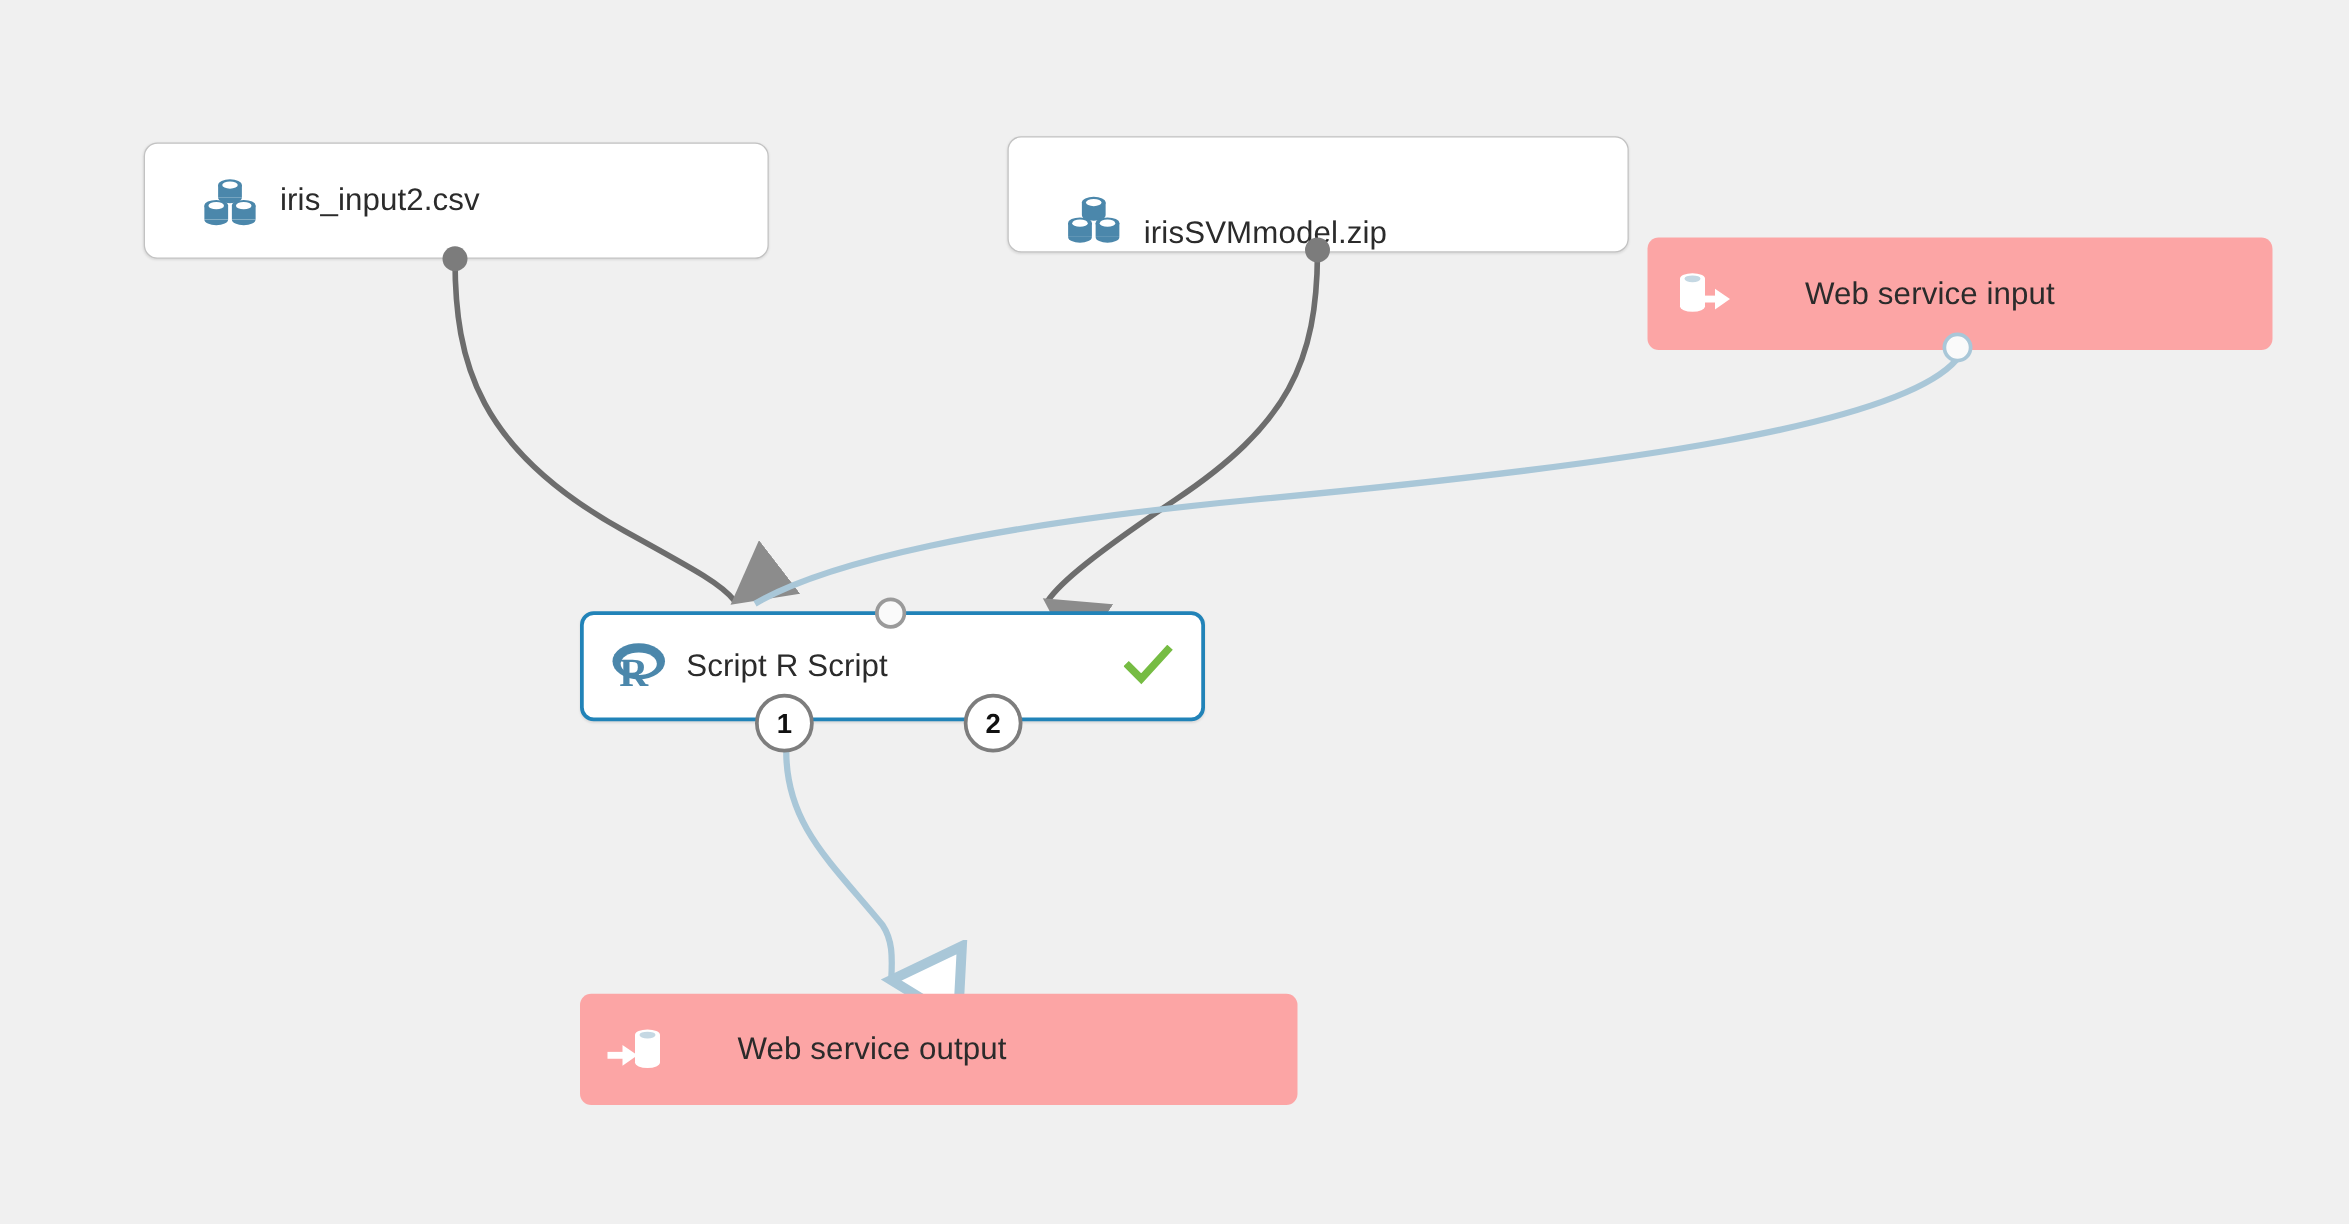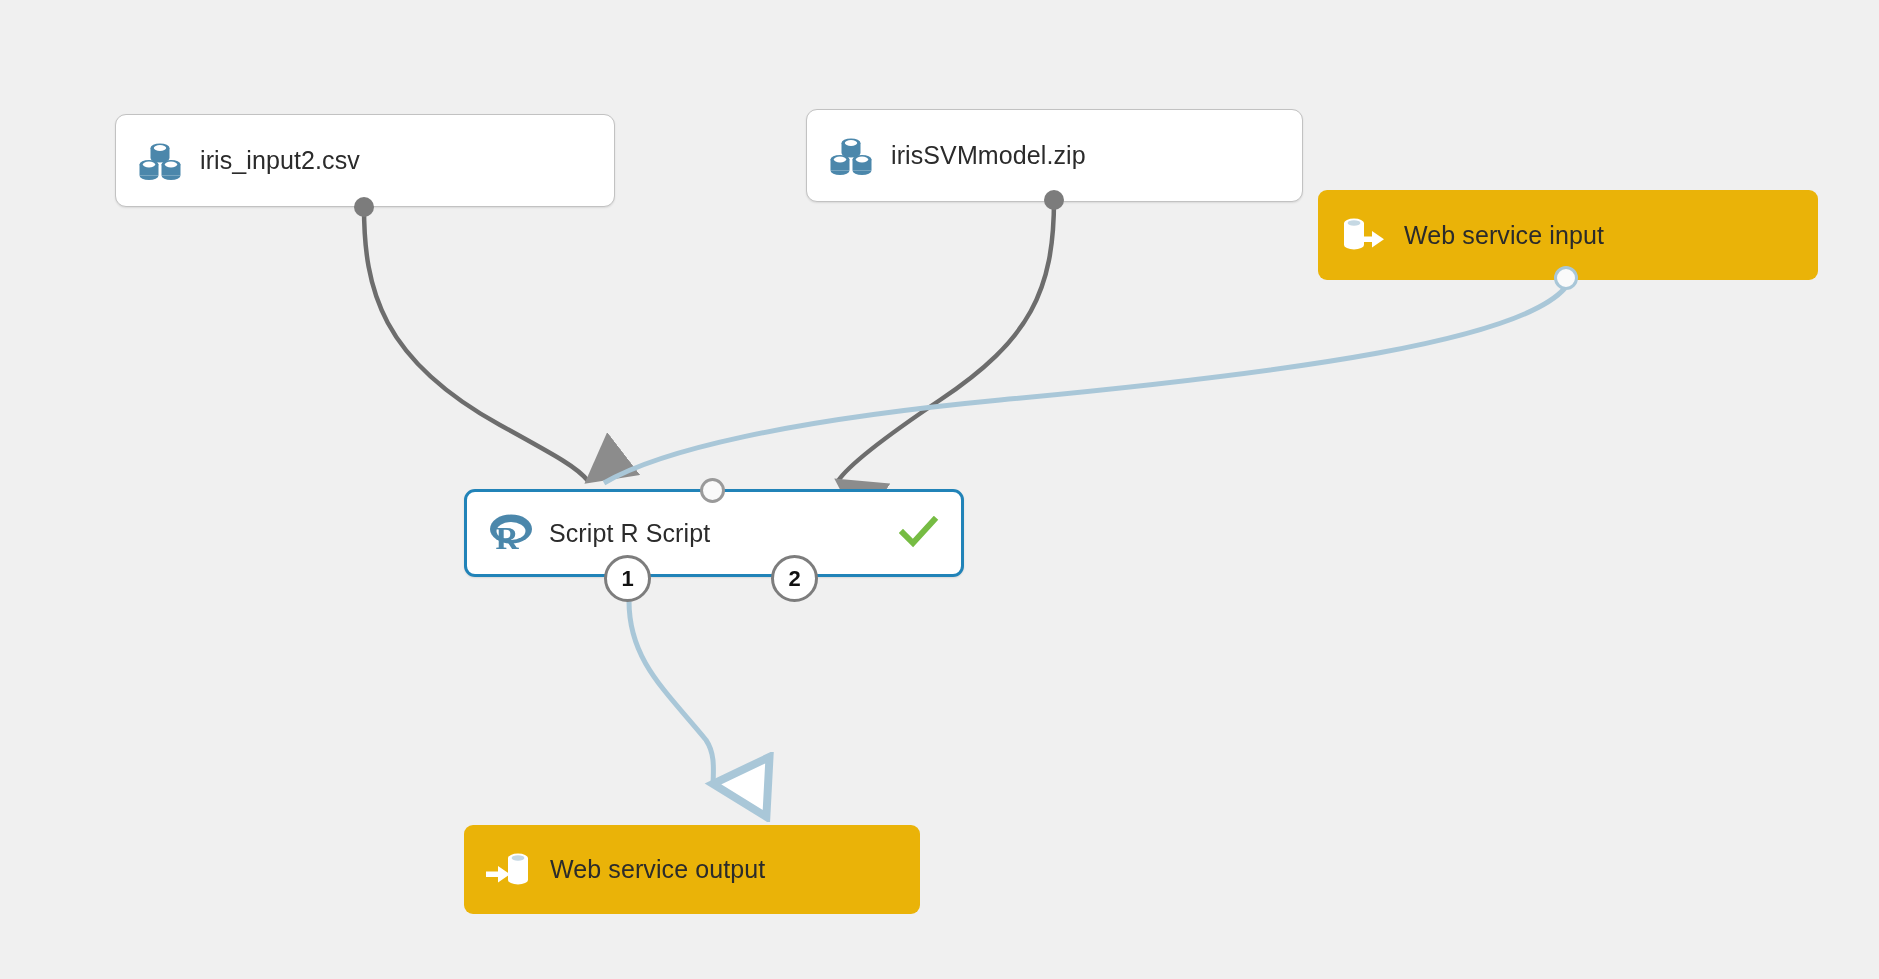--- a/index.html
+++ b/index.html
@@ -32,31 +32,33 @@
     position: absolute;
     box-sizing: border-box;
     display: flex;
     align-items: center;
   }
   .node-dataset {
     background: #ffffff;
     border: 1px solid #c2c2c2;
     border-radius: 11px;
     box-shadow: 0 1px 2px rgba(0,0,0,0.10);
+    padding-left: 24px;
   }
   .node-module {
     background: #ffffff;
     border: 3px solid #2183b8;
     border-radius: 11px;
     box-shadow: 0 1px 2px rgba(0,0,0,0.10);
   }
   .node-webservice {
-    background: #eab308;
+    background: #fca5a5;
     border: none;
     border-radius: 9px;
+    gap: 40px;
   }
   .node-icon {
     flex: 0 0 auto;
     display: flex;
     align-items: center;
     justify-content: center;
   }
   .node-label {
     font-size: 25px;
     color: #2b2b2b;
@@ -143,21 +145,21 @@
         <ellipse cx="37" cy="29.5" rx="9.5" ry="4.6" fill="#4b87ab"></ellipse>
         <rect x="27.5" y="29.5" width="19" height="11" fill="#4b87ab"></rect>
         <ellipse cx="37" cy="29.5" rx="6.2" ry="2.9" fill="#ffffff"></ellipse>
         <path d="M27.5 40.5 A9.5 4.6 0 0 0 46.5 40.5 Z" fill="#4b87ab"></path>
       </svg>
     </span>
     <span class="node-label">iris_input2.csv</span>
   </div>
   <div class="port port-filled" style="left:354px; top:197px; width:20px; height:20px;"></div>
 
-  <div class="node node-dataset" style="left:806px; top:109px; width:497px; height:93px;">
+  <div class="node node-dataset" style="left:806px; top:109px; width:497px; height:93px;align-items:flex-end;">
     <span class="node-icon" style="margin-left:18px; margin-right:14px;">
       <svg width="52" height="52" viewBox="0 0 52 52">
         <ellipse cx="26" cy="13" rx="9.5" ry="4.6" fill="#4b87ab"></ellipse>
         <rect x="16.5" y="13" width="19" height="10" fill="#4b87ab"></rect>
         <ellipse cx="26" cy="13" rx="6.2" ry="2.9" fill="#ffffff"></ellipse>
         <path d="M16.5 23 A9.5 4.6 0 0 0 35.5 23 Z" fill="#4b87ab"></path>
         <ellipse cx="15" cy="29.5" rx="9.5" ry="4.6" fill="#4b87ab"></ellipse>
         <rect x="5.5" y="29.5" width="19" height="11" fill="#4b87ab"></rect>
         <ellipse cx="15" cy="29.5" rx="6.2" ry="2.9" fill="#ffffff"></ellipse>
         <path d="M5.5 40.5 A9.5 4.6 0 0 0 24.5 40.5 Z" fill="#4b87ab"></path>
@@ -208,21 +210,21 @@
 
   <div class="port port-open-gray" style="left:700px; top:478px; width:25px; height:25px;"></div>
 
   <div class="port-num" style="left:604px; top:555px; width:47px; height:47px;">
     <span>1</span>
   </div>
   <div class="port-num" style="left:771px; top:555px; width:47px; height:47px;">
     <span>2</span>
   </div>
 
-  <div class="node node-webservice" style="left:464px; top:795px; width:456px; height:89px;margin-top:30px;">
+  <div class="node node-webservice" style="left:464px; top:795px; width:574px; height:89px;">
     <span class="node-icon" style="margin-left:20px; margin-right:16px;">
       <svg width="50" height="46" viewBox="0 0 50 46">
 
         <rect x="2" y="24.5" width="16" height="5.5" fill="#ffffff"></rect>
         <path d="M14 19 L26 27.2 L14 35.5 Z" fill="#ffffff"></path>
 
         <ellipse cx="34" cy="11" rx="10" ry="4.4" fill="#ffffff"></ellipse>
         <rect x="24" y="11" width="20" height="22" fill="#ffffff"></rect>
         <ellipse cx="34" cy="33" rx="10" ry="4.4" fill="#ffffff"></ellipse>
         <ellipse cx="34" cy="11" rx="6.4" ry="2.7" fill="#c5d8e3"></ellipse>

